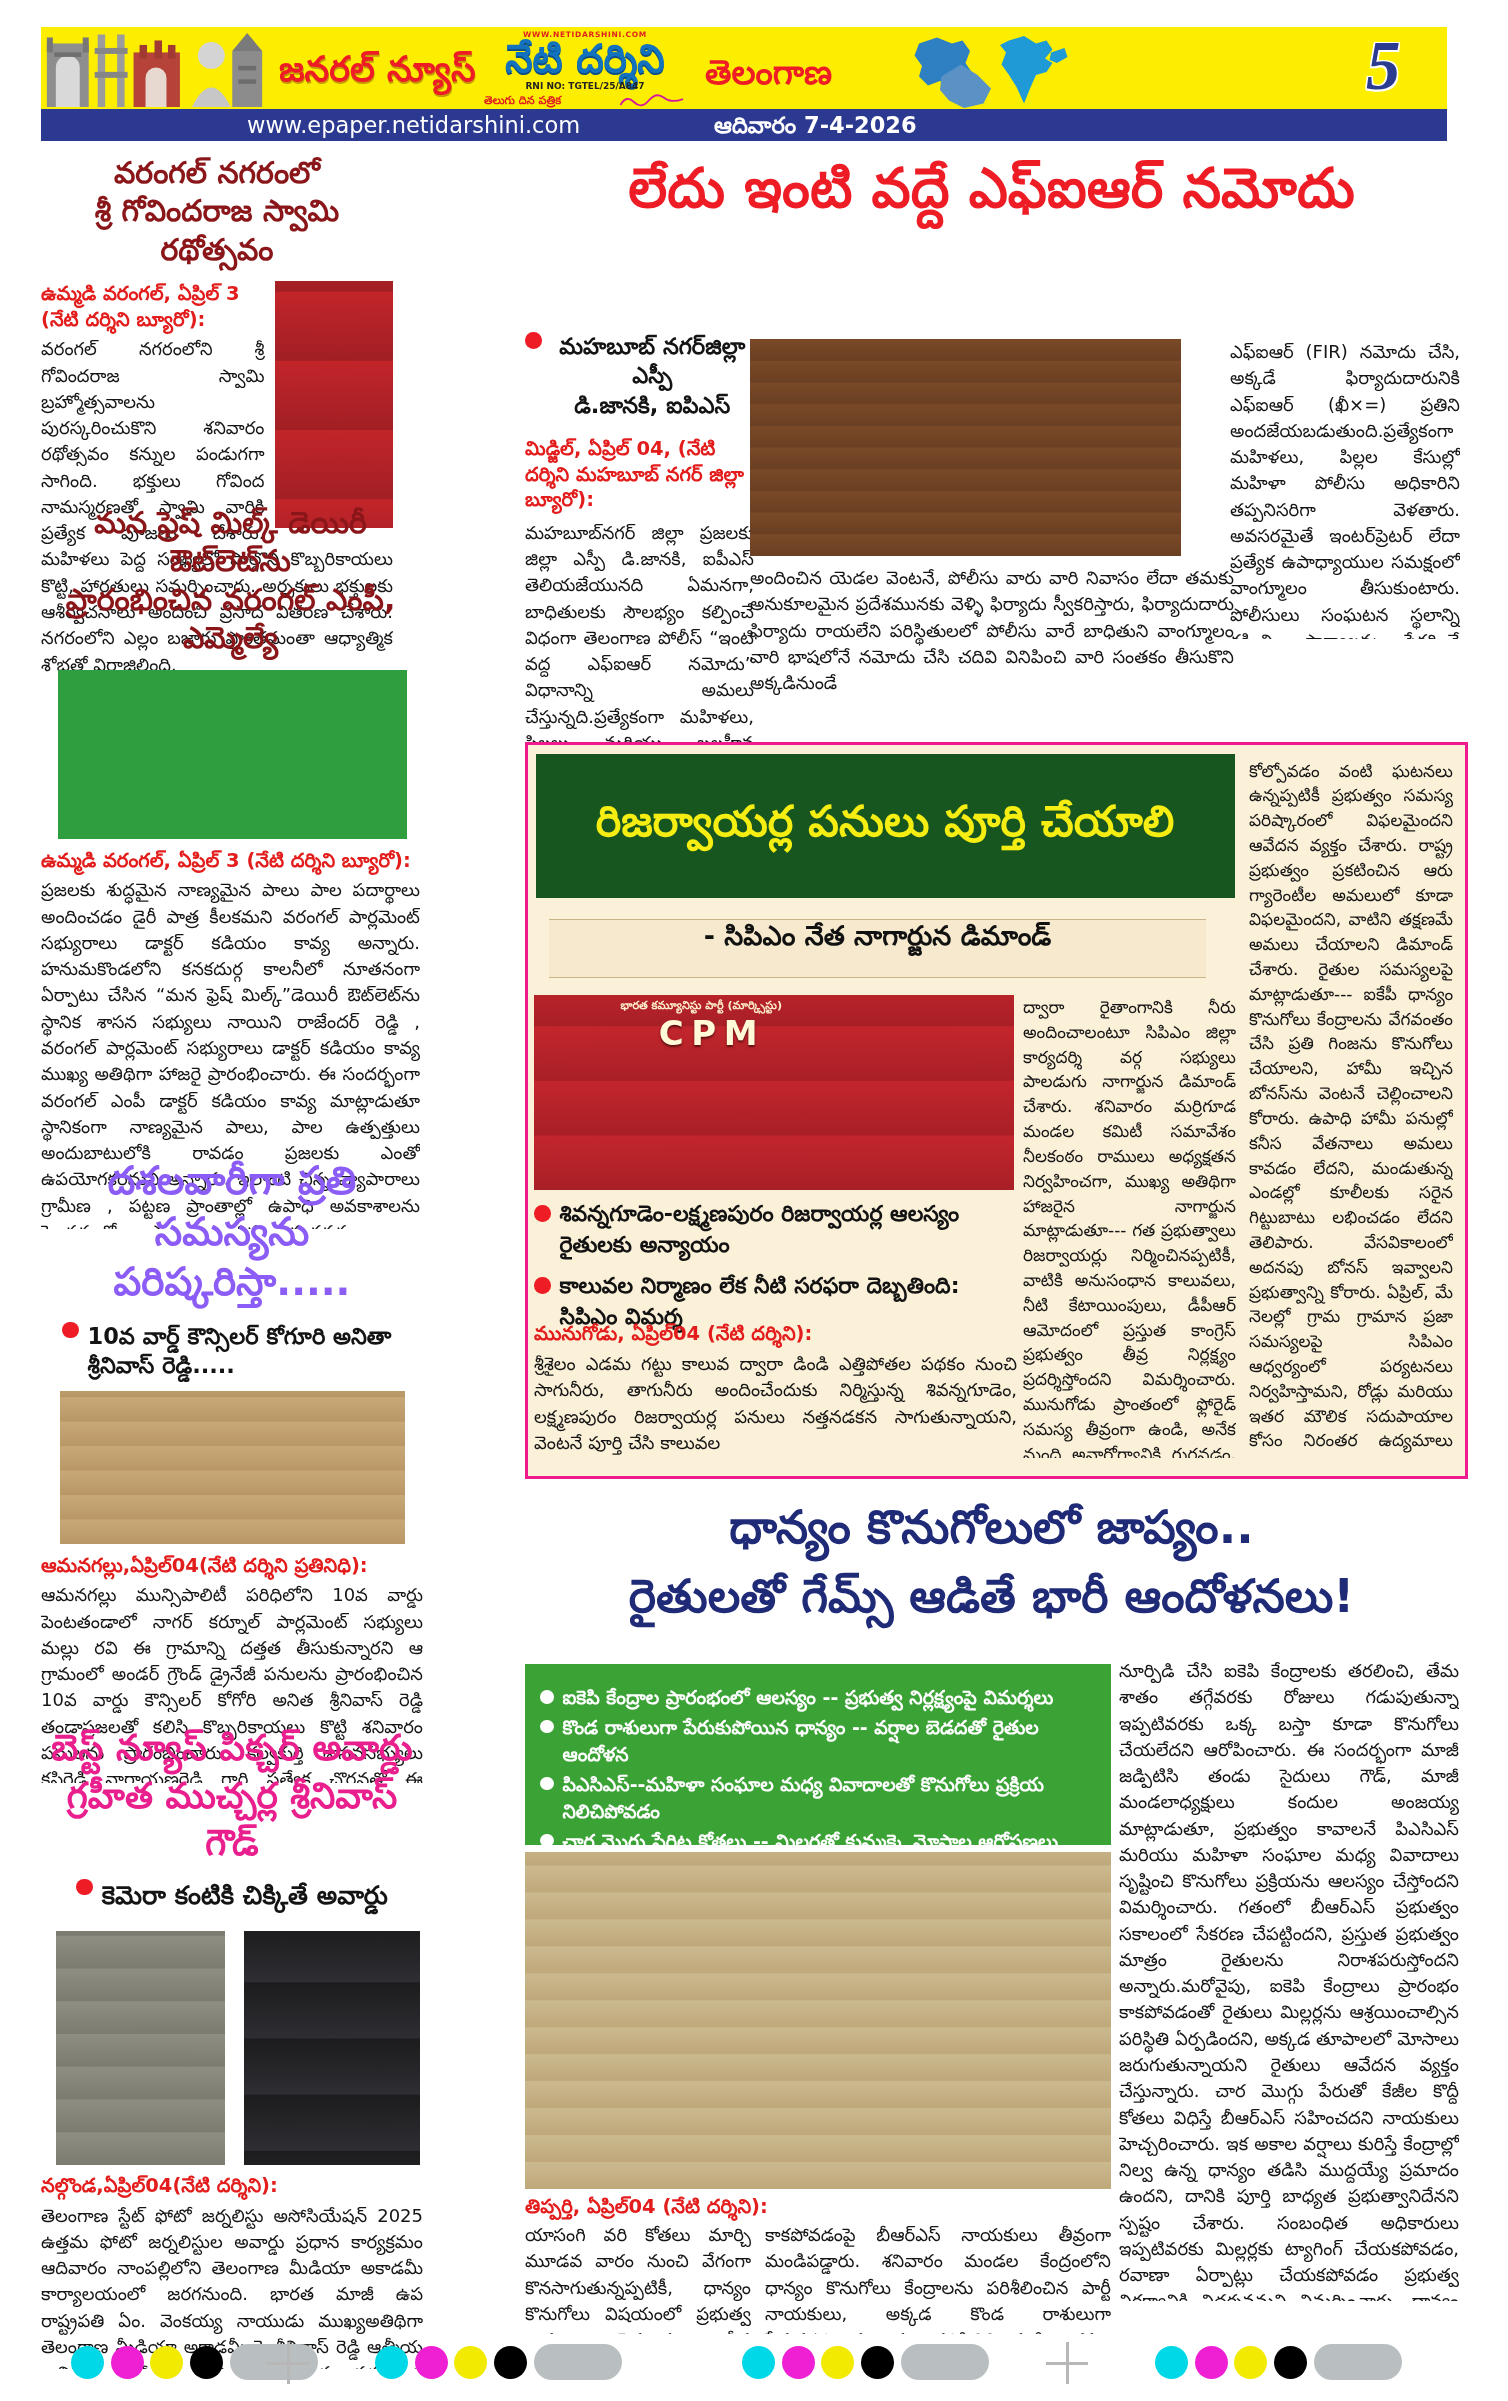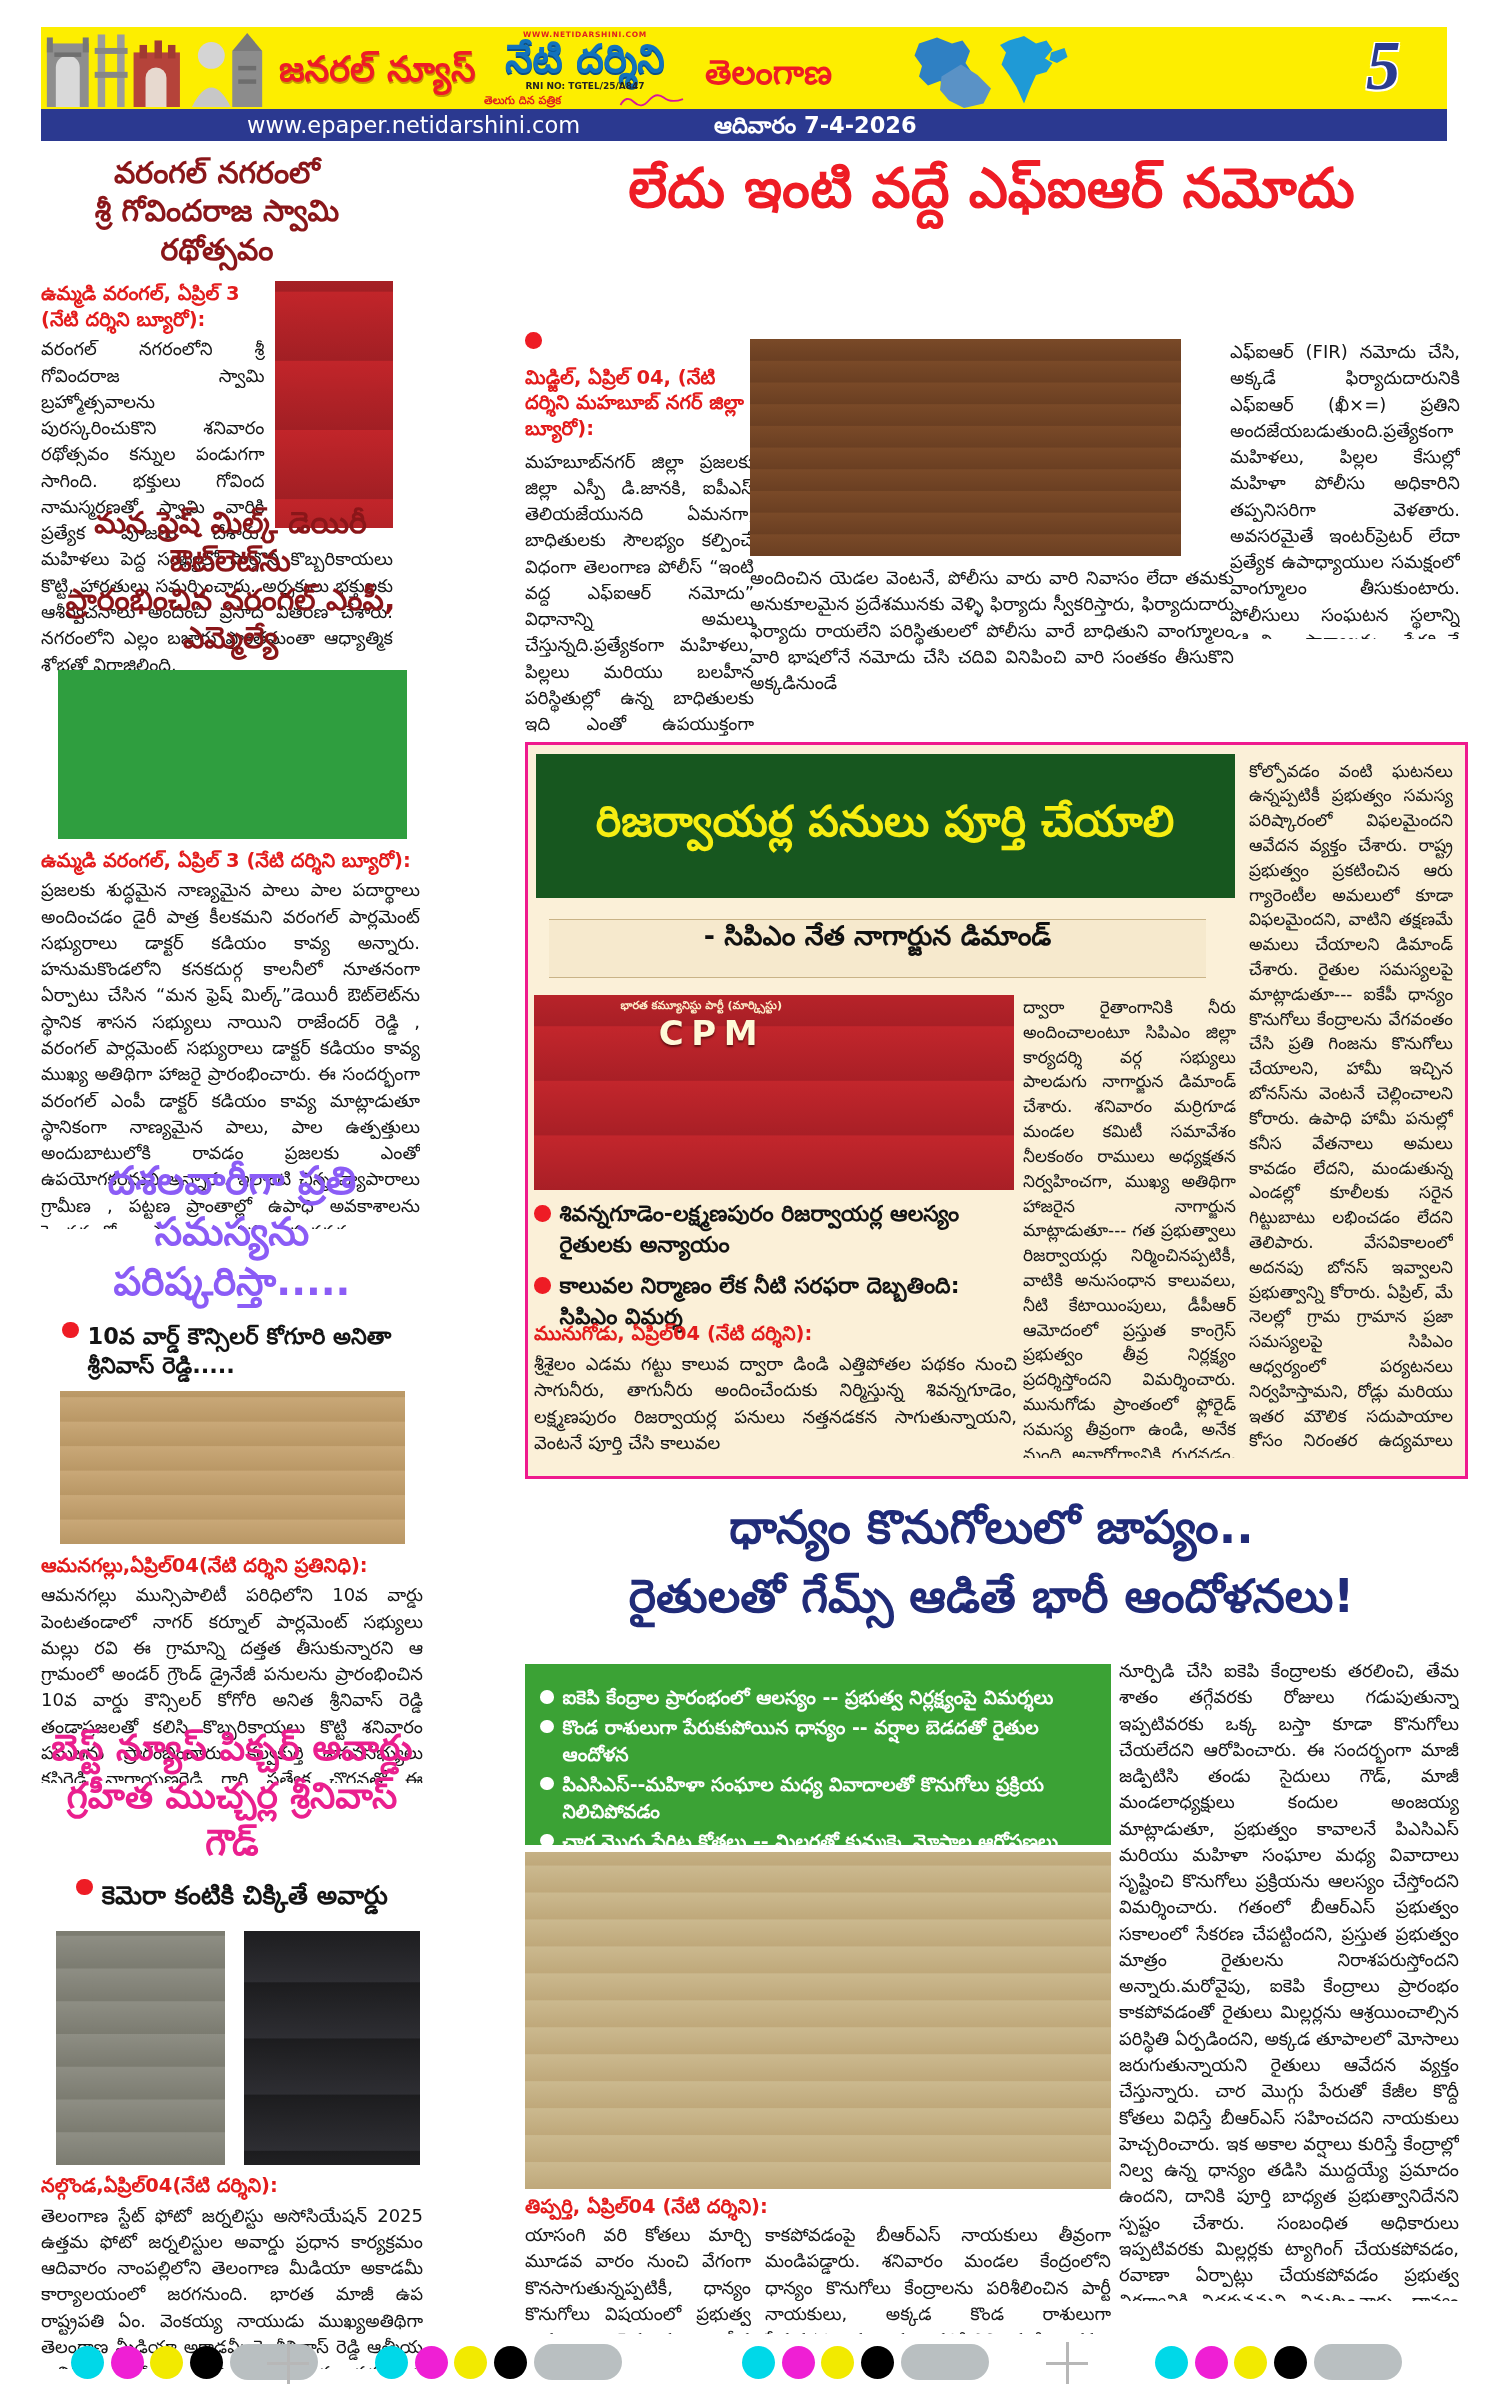--- a/index.html
+++ b/index.html
@@ -233,20 +233,22 @@
     <div class="body" style="margin-top:4.5px;height:166px;overflow:hidden;">తెలంగాణ స్టేట్ ఫోటో జర్నలిస్టు అసోసియేషన్ 2025 ఉత్తమ ఫోటో జర్నలిస్టుల అవార్డు ప్రధాన కార్యక్రమం ఆదివారం నాంపల్లిలోని తెలంగాణ మీడియా అకాడమీ కార్యాలయంలో జరగనుంది. భారత మాజీ ఉప రాష్ట్రపతి ఏం. వెంకయ్య నాయుడు ముఖ్యఅతిథిగా తెలంగాణ మీడియా అకాడమీ కె. శ్రీనివాస్ రెడ్డి ఆత్మీయ అతిథిగా మాజీ మంత్రి పొన్నాల లక్ష్మయ్య సమాచార పౌర సంబంధాల శాఖ స్పెషల్ కమీషనర్ ప్రియాంక అతిథుల చేతుల మీదుగా నల్గొండ ది హాన్స్ ఇండియా ఫోటో జర్నలిస్ట్ ముచ్చర్ల శ్రీనివాస్ గౌడ్, బెస్ట్ న్యూస్ పిక్చర్ అవార్డు అందుకోనున్నారు.</div>
   </div>
 
   <div class="abs" style="left:525px;top:152px;width:933px;">
     <div class="fir-h2">లేదు ఇంటి వద్దే ఎఫ్ఐఆర్ నమోదు</div>
   </div>
 
   <div class="abs" style="left:525px;top:332px;width:229px;">
     <div class="bullet-line">
       <span class="dot"></span>
+      <span class="deck ml" style="text-align:center;">మహబూబ్ నగర్‌జిల్లా ఎస్పీ
+డి.జానకి, ఐపిఎస్</span>
     </div>
     <div class="byline" style="margin-top:16.5px;">మిడ్జిల్, ఏప్రిల్ 04, (నేటి దర్శిని మహబూబ్ నగర్ జిల్లా బ్యూరో):</div>
     <div class="body" style="margin-top:7.5px;height:291px;overflow:hidden;">మహబూబ్‌నగర్ జిల్లా ప్రజలకు జిల్లా ఎస్పీ డి.జానకి, ఐపీఎస్ తెలియజేయునది ఏమనగా, బాధితులకు సౌలభ్యం కల్పించే విధంగా తెలంగాణ పోలీస్ “ఇంటి వద్ద ఎఫ్ఐఆర్ నమోదు” విధానాన్ని అమలు చేస్తున్నది.ప్రత్యేకంగా మహిళలు, పిల్లలు మరియు బలహీన పరిస్థితుల్లో ఉన్న బాధితులకు ఇది ఎంతో ఉపయుక్తంగా ఉంటుంది.లైంగిక నేరాలు, హత్యాయత్నం, గాయపరిచే ఘటనలు, దొంగతనం, దోపిడీ, చోరీ వంటి ఆస్తి సంబంధిత, పోక్సో, ఎస్సీ/ఎస్టీ అట్రాసిటీ, బాల్య వివాహ నిరోధక చట్టాల వంటి సంభందహిత నరాలలో బాదితులు పోలీసు స్టేషన్ కు రాలేని పరిస్థితులలో ఫోన్ ద్వారా సమాచారం</div>
   </div>
 
   <div class="abs" style="left:750px;top:339px;width:484px;">
     <div class="photo ph-sp" style="position:relative;width:431px;height:217px;"></div>
     <div class="body" style="margin-top:9px;height:174px;overflow:hidden;">అందించిన యెడల వెంటనే, పోలీసు వారు వారి నివాసం లేదా తమకు అనుకూలమైన ప్రదేశమునకు వెళ్ళి ఫిర్యాదు స్వీకరిస్తారు, ఫిర్యాదుదారు ఫిర్యాదు రాయలేని పరిస్థితులలో పోలీసు వారే బాధితుని వాంగ్మూలం వారి భాషలోనే నమోదు చేసి చదివి వినిపించి వారి సంతకం తీసుకొని అక్కడినుండే</div>
   </div>
 

